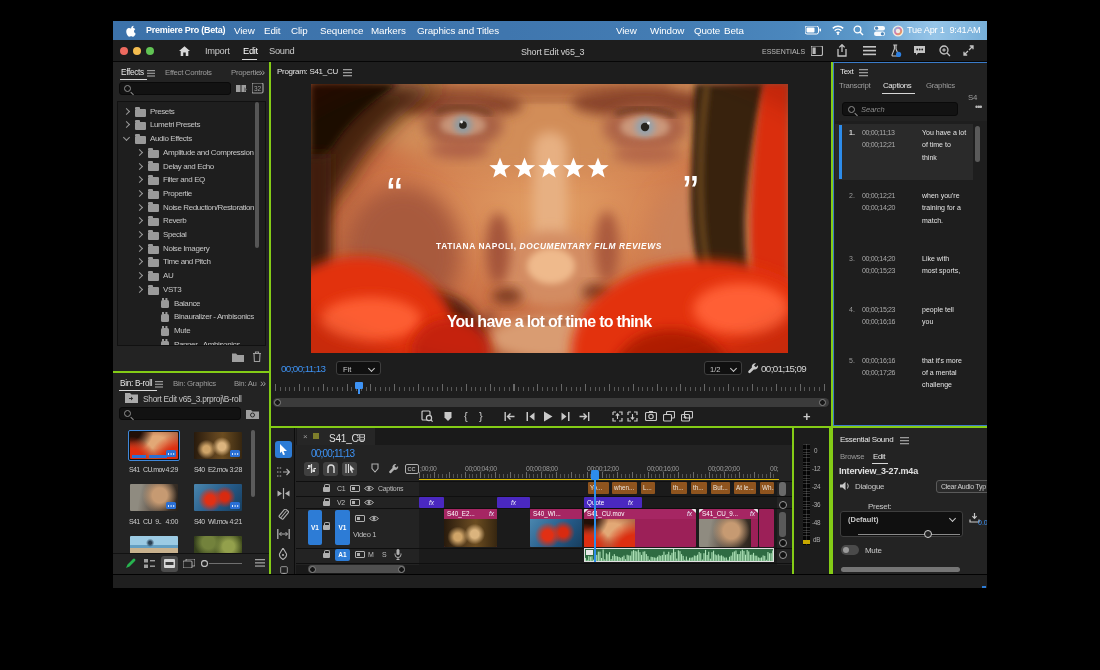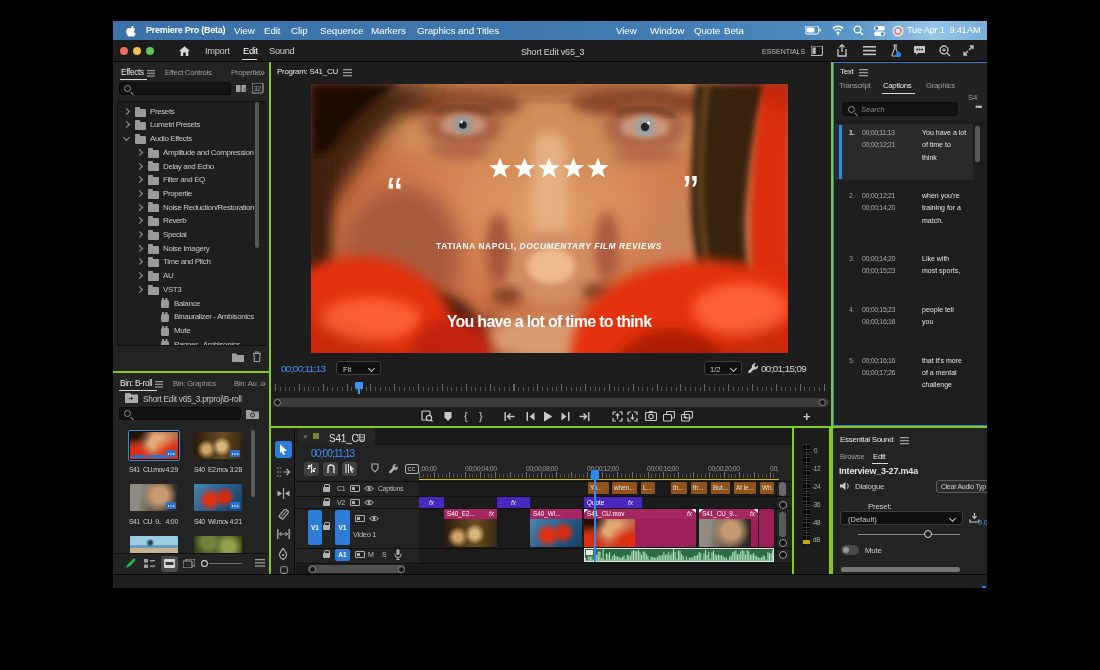--- a/index.html
+++ b/index.html
@@ -559,21 +559,21 @@
  <div class="underline" style="left:39px;top:34.5px;width:16px;"></div>
  <span class="abs" style="left:6px;top:38px;font-size:9px;font-weight:bold;color:#e0e0e0;letter-spacing:-0.2px;">Interview_3-27.m4a</span>
  <svg class="abs" style="left:7px;top:53px;" width="11" height="10" viewBox="0 0 11 10">
         <path d="M0 3.5 L2.5 3.5 L5.5 0.8 L5.5 9.2 L2.5 6.5 L0 6.5 Z" fill="#c9c9c9"></path>
         <path d="M7.5 2.5 Q9 5 7.5 7.5" stroke="#c9c9c9" stroke-width="1" fill="none"></path>
       </svg>
  <span class="eslab" style="left:22px;top:54px;">Dialogue</span>
  <div class="abs" style="left:103px;top:51.5px;width:55px;height:13.5px;background:#2a2a2a;border:1px solid #5a5a5a;border-radius:3px;"></div>
  <span class="abs" style="left:108px;top:54.5px;font-size:7px;color:#d0d0d0;letter-spacing:-0.3px;">Clear Audio Typ</span>
  <span class="eslab" style="left:7px;top:73.5px;padding-left:28px;">Preset:</span>
- <div class="dropd" style="left:7px;top:83px;width:123px;height:14px;">
+ <div class="dropd" style="left:7px;top:83px;width:123px;height:26px;font-weight:bold;">
    <span style="position:absolute;left:7px;top:3px;">(Default)</span>
    <span class="chev d" style="right:7px;top:4px;border-color:#c9c9c9;"></span>
  </div>
  <svg class="abs" style="left:136px;top:85px;" width="11" height="10" viewBox="0 0 11 10">
         <path d="M5.5 0 L5.5 5 M3.4 3.2 L5.5 5.4 L7.6 3.2" stroke="#c9c9c9" stroke-width="1.2" fill="none"></path>
         <path d="M1 6.5 L1 9 L10 9 L10 6.5" stroke="#c9c9c9" stroke-width="1.2" fill="none"></path>
       </svg>
  <span class="abs" style="left:145px;top:91px;font-size:7px;color:#3e93f5;">0.0</span>
  <div class="abs" style="left:25px;top:105.5px;width:102px;height:1.5px;background:#8a8a8a;"></div>
  <div class="abs" style="left:91px;top:101.5px;width:8px;height:8px;border-radius:50%;background:#232323;border:1.6px solid #d2d2d2;"></div>

